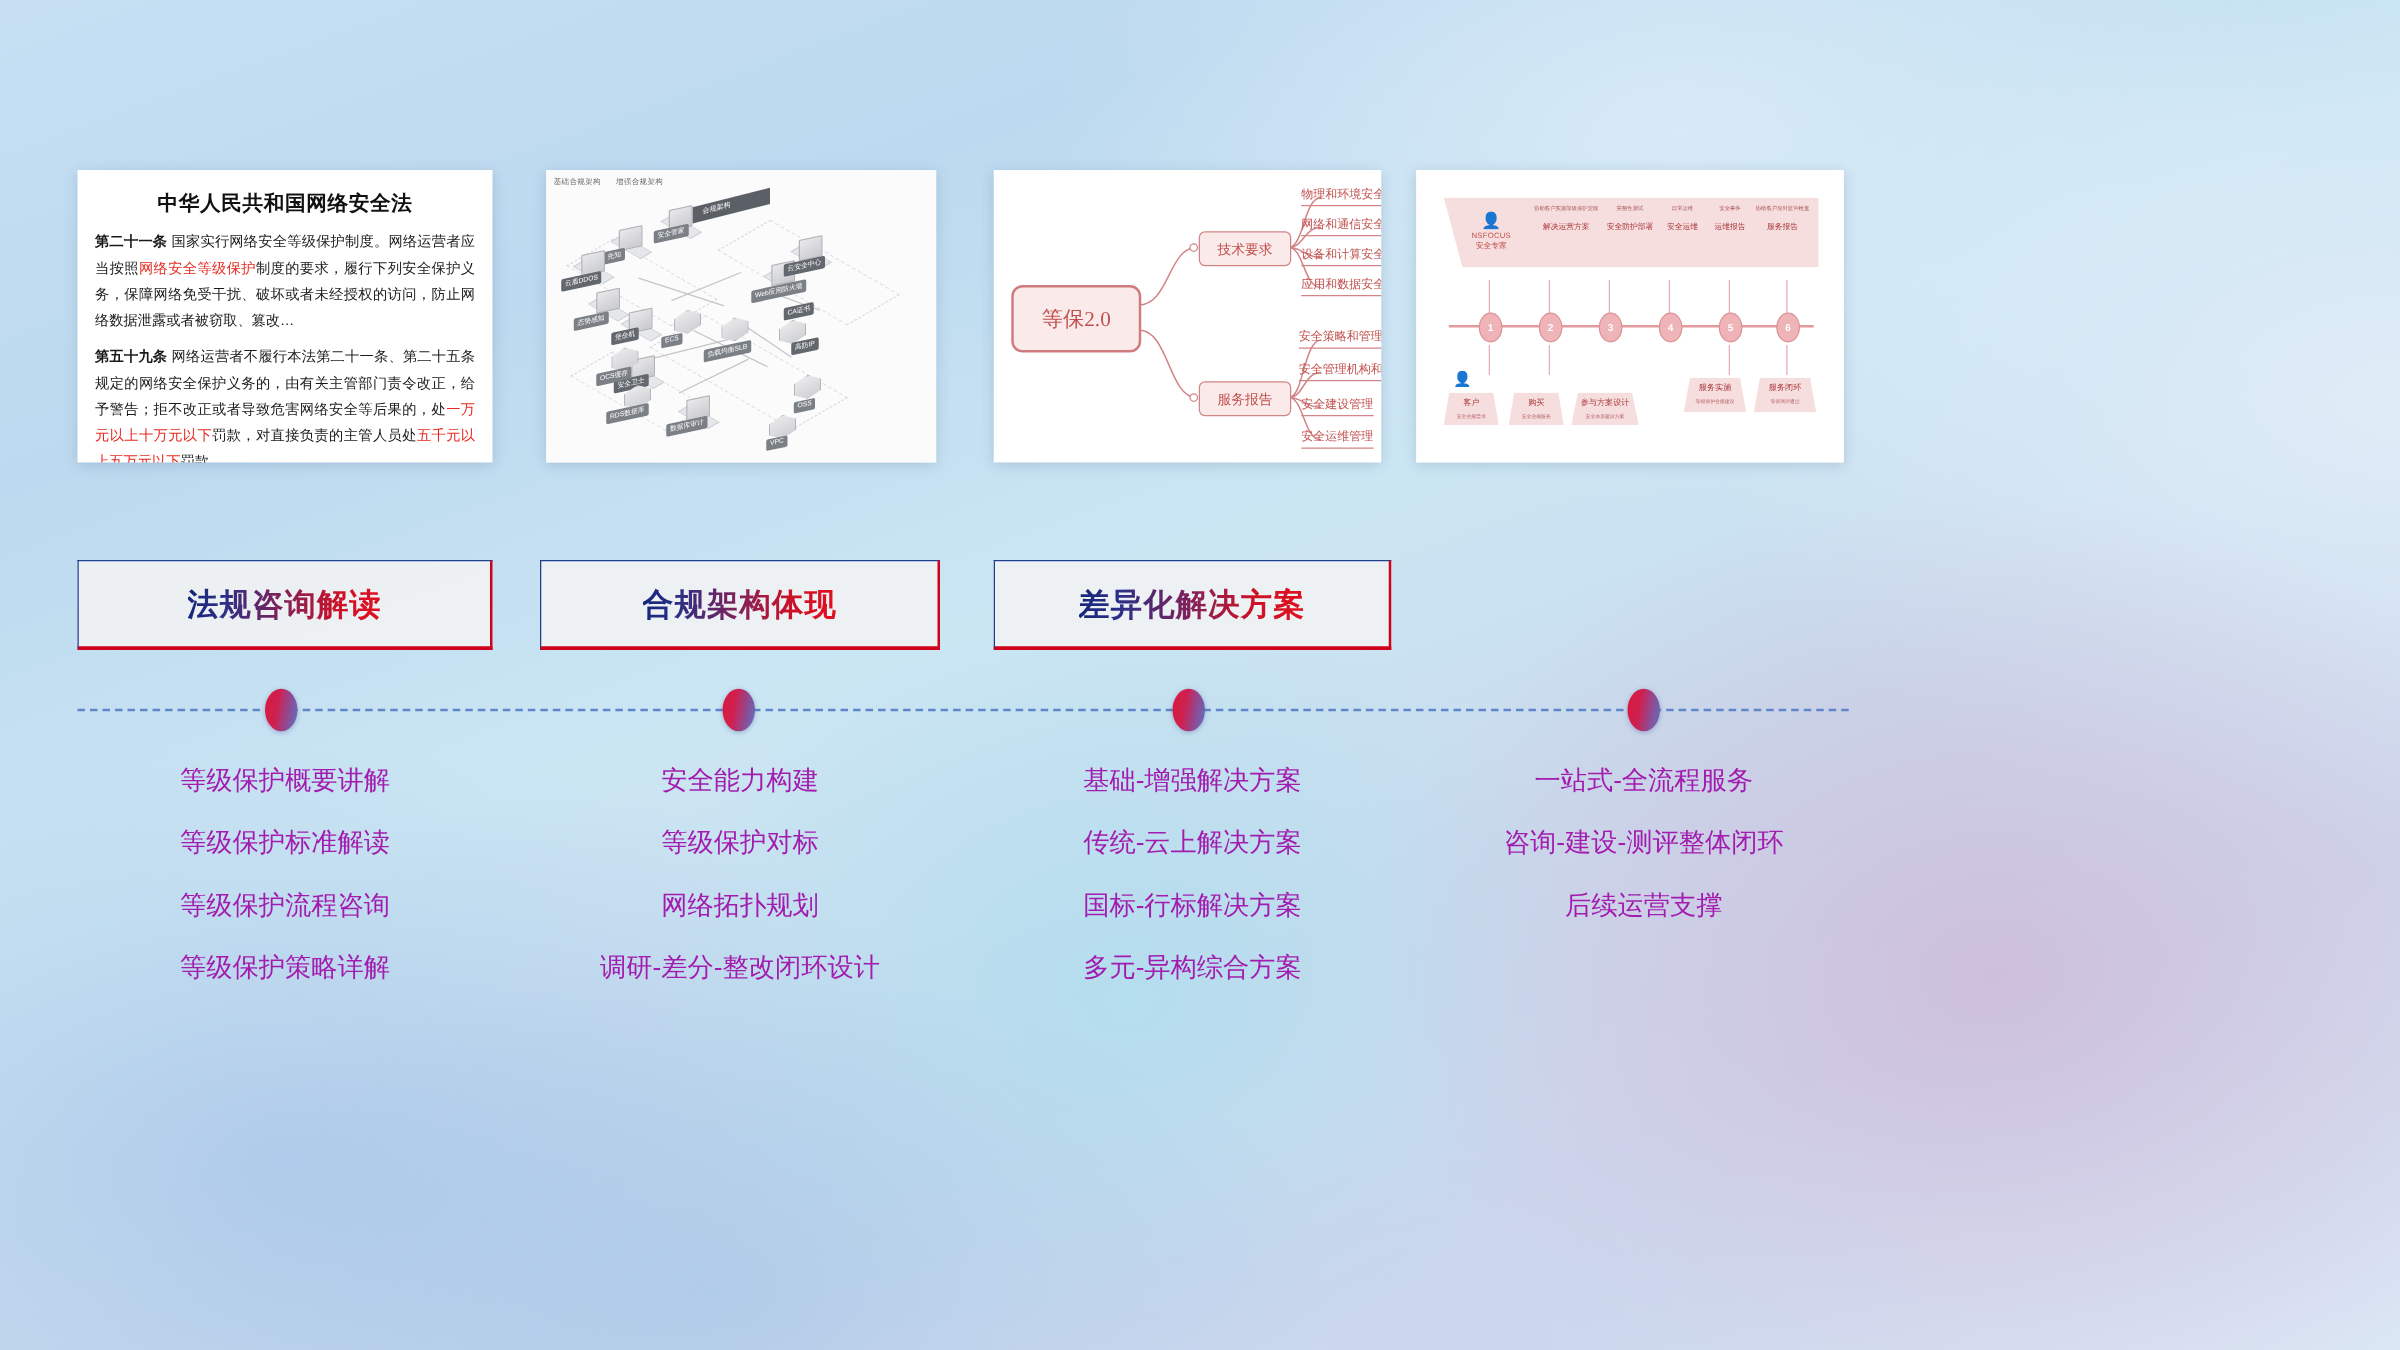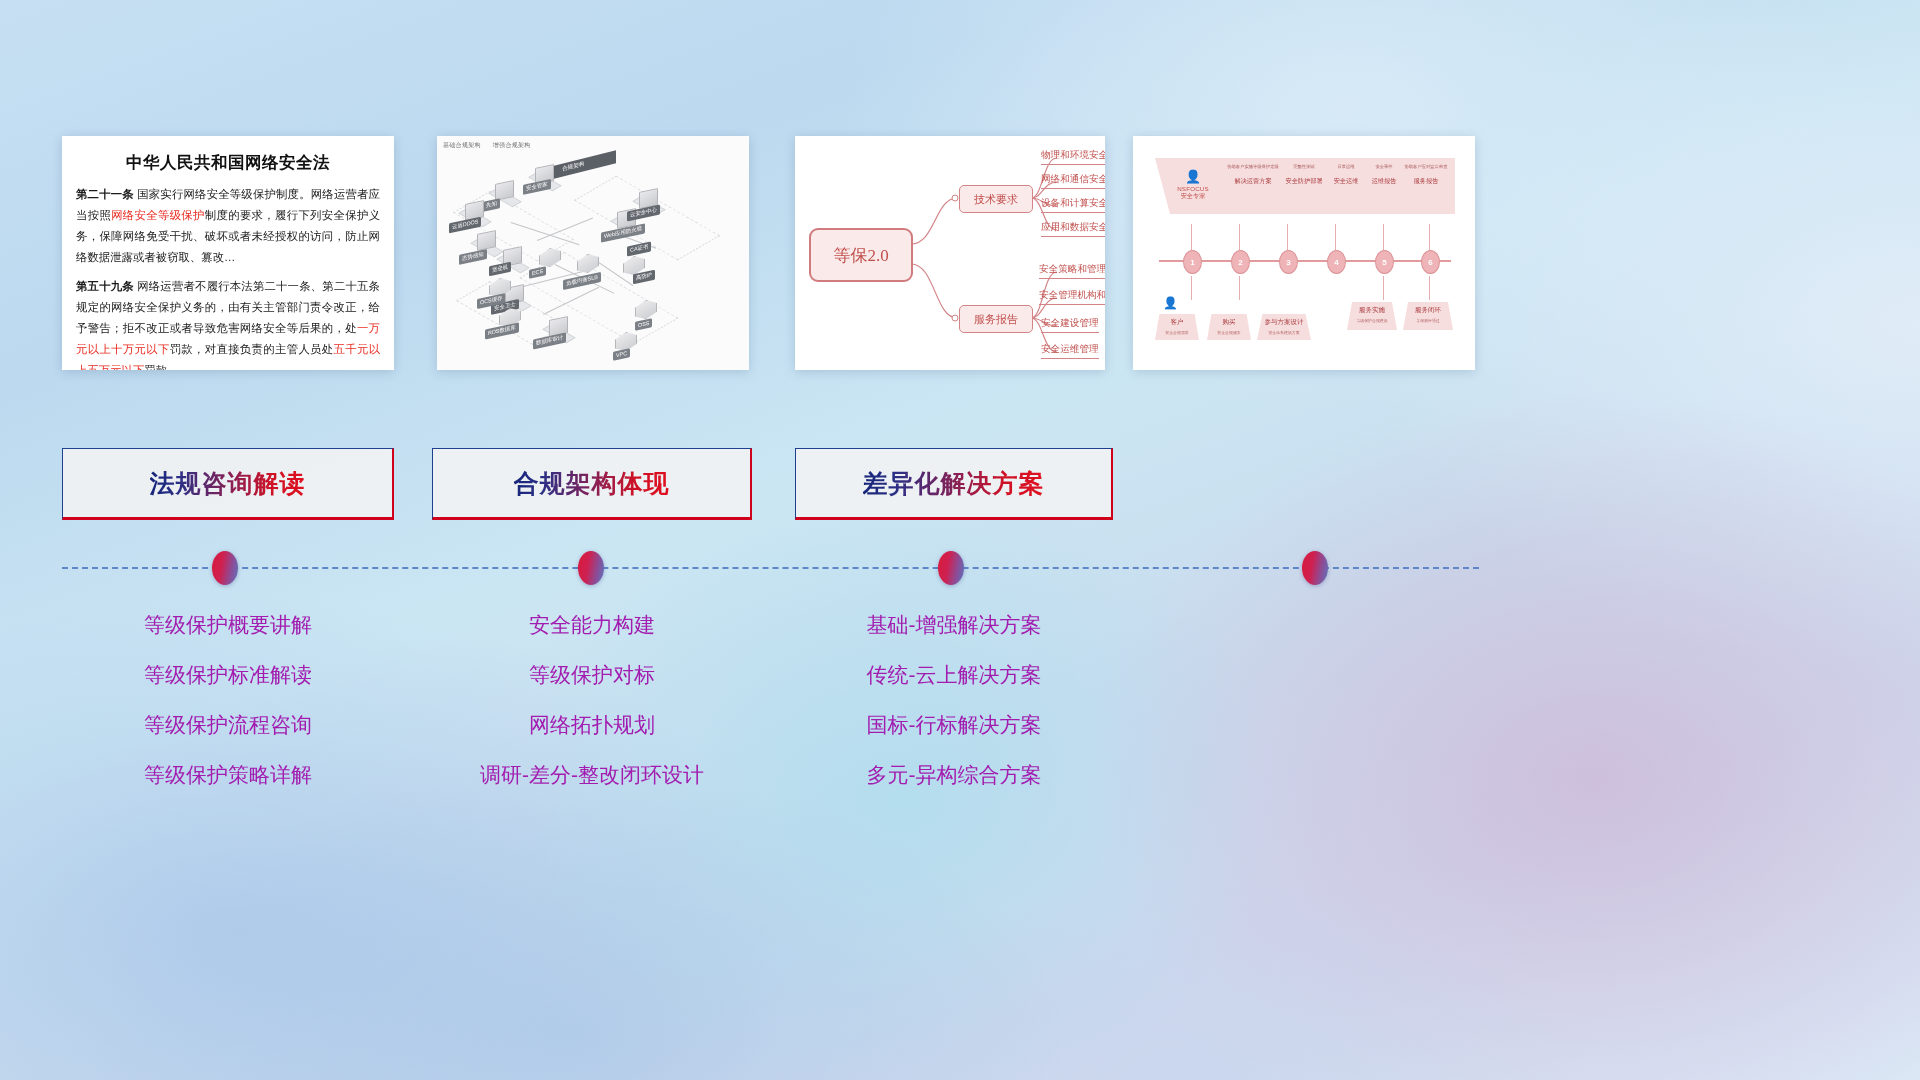--- a/index.html
+++ b/index.html
@@ -418,15 +418,20 @@
       <div class="it">等级保护对标</div>
       <div class="it">网络拓扑规划</div>
       <div class="it">调研-差分-整改闭环设计</div>
     </div>
     <div class="col k3">
       <div class="it">基础-增强解决方案</div>
       <div class="it">传统-云上解决方案</div>
       <div class="it">国标-行标解决方案</div>
       <div class="it">多元-异构综合方案</div>
     </div>
+    <div class="col k4">
+      <div class="it">一站式-全流程服务</div>
+      <div class="it">咨询-建设-测评整体闭环</div>
+      <div class="it">后续运营支撑</div>
+    </div>
   </div>
 
 </div>
 
 </body></html>

